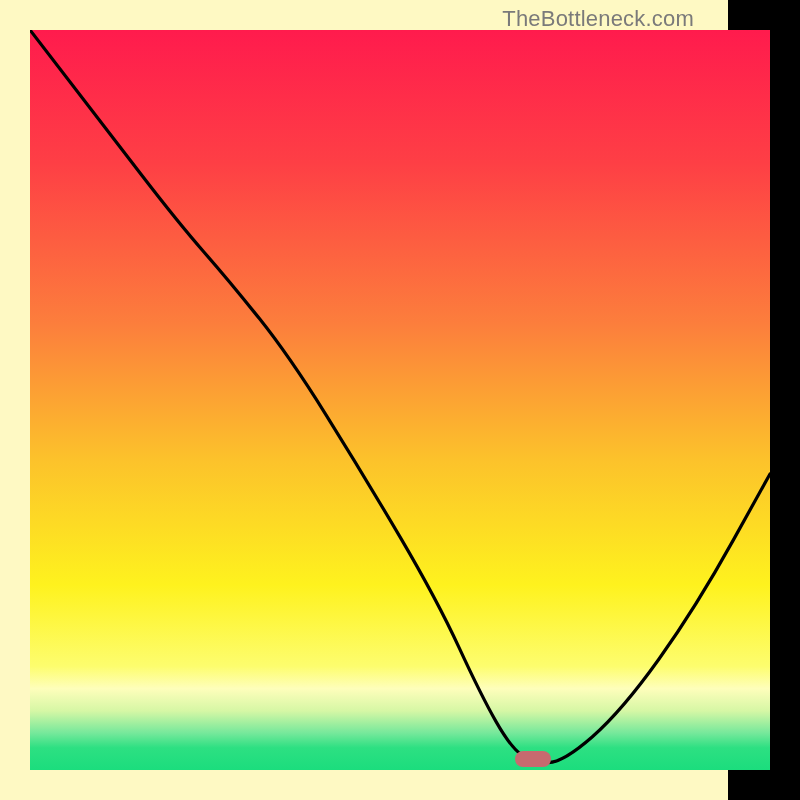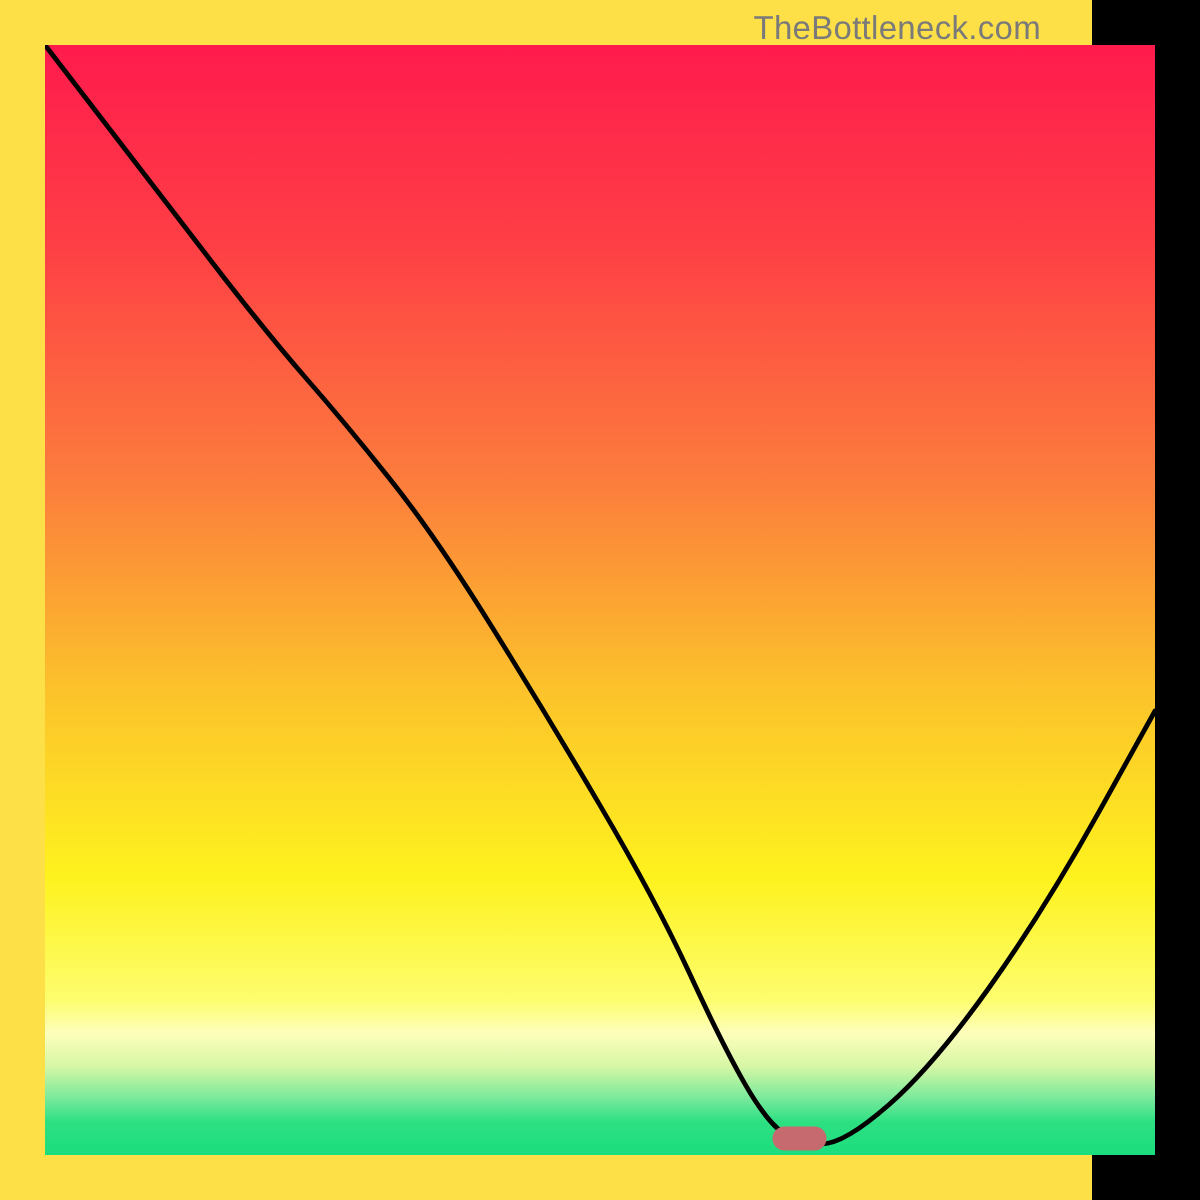--- a/index.html
+++ b/index.html
@@ -8,21 +8,21 @@
     width: 800px;
     height: 800px;
     background: #000;
     overflow: hidden;
     font-family: Arial, Helvetica, sans-serif;
   }
   .chart-wrap {
     position: relative;
     width: 728px;
     height: 800px;
-    background: #fde047;
+    background: #fef9c3;
   }
   .plot-area {
     position: absolute;
     left: 30px;
     top: 30px;
     width: 740px;
     height: 740px;
     
     background: linear-gradient(
       to bottom,

